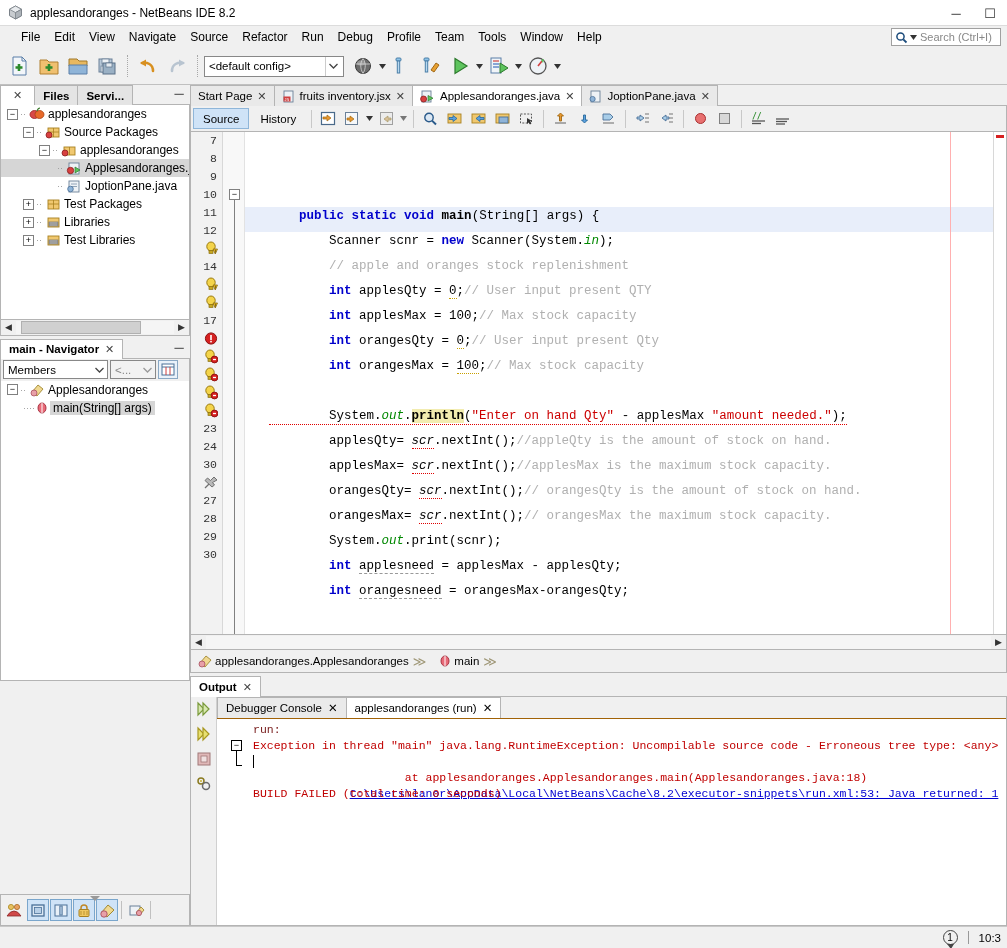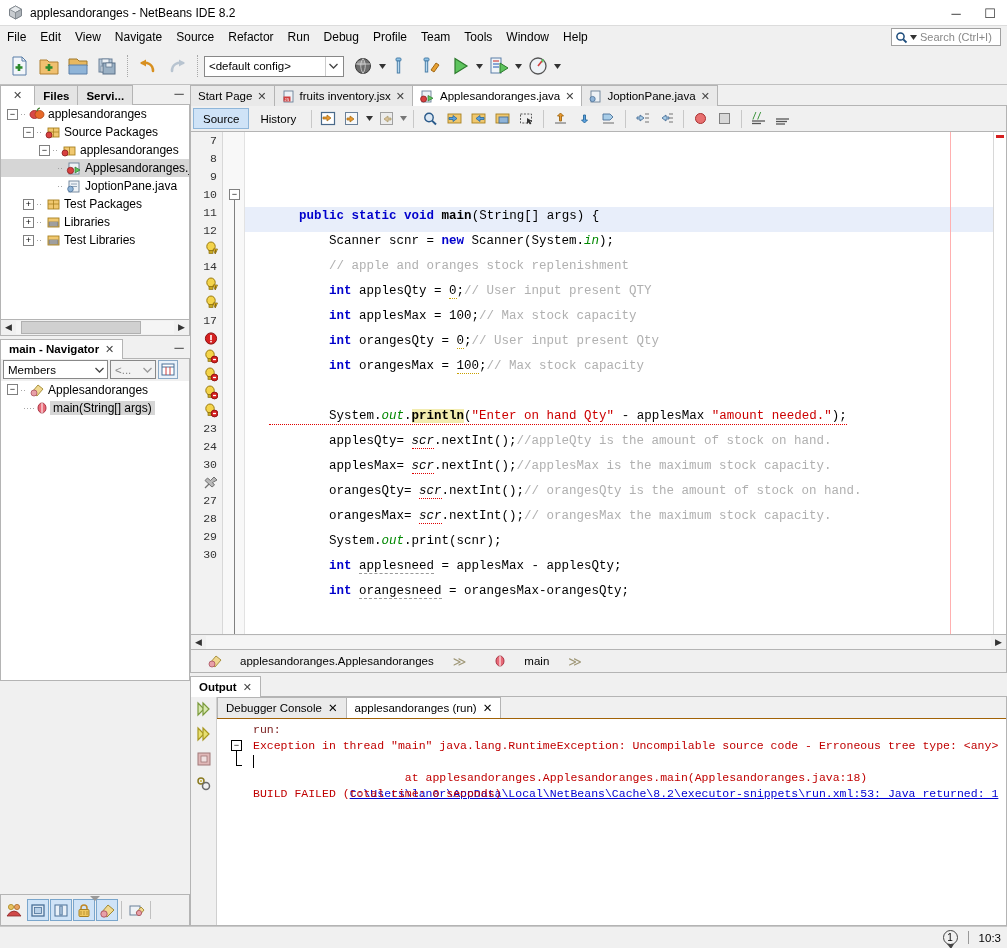--- a/index.html
+++ b/index.html
@@ -22,21 +22,21 @@
     position:relative;
   }
   #titlebar .tb-icon { margin-left:8px; margin-right:7px; display:flex; }
   #titlebar .tb-text { font-size:12px; color:#000; }
   .win-btns { position:absolute; right:0; top:0; height:26px; display:flex; align-items:center; }
   .win-btn { width:34px; height:26px; display:flex; align-items:center; justify-content:center; color:#333; font-size:13px; }
 
   
   #menubar {
     height:22px; background:#f0f0f0; display:flex; align-items:center;
-    padding-left:0; position:relative;
+    padding-left:14px; position:relative;
   }
   #menubar .mi { padding:2px 7px; font-size:12px; color:#000; }
   #searchbox {
     position:absolute; right:6px; top:2px;
     width:110px; height:18px; background:#fff;
     border:1px solid #a0a0a0; display:flex; align-items:center;
     font-size:11px; color:#888;
   }
   #searchbox .sicon { margin:0 2px 0 3px; display:flex; }
 
@@ -149,21 +149,21 @@
   .dashed-ul { border-bottom:1px dashed #999;margin-top:25px; }
   #marginline { position:absolute; top:0; bottom:0; left:705px; width:1px; background:#ffb0b0; }
   .foldline { position:absolute; left:11px; width:1px; background:#808080; }
   .foldbox { position:absolute; left:6px; width:11px; height:11px; border:1px solid #808080;
              background:#fff; display:flex; align-items:center; justify-content:center;
              font-size:9px; line-height:1; }
 
   #edhscroll { height:15px; background:#f0f0f0; border:1px solid #b4b4b4; border-top:none;
                display:flex; align-items:center; }
   #breadcrumb { height:23px; background:#f0f0f0; border:1px solid #b4b4b4; border-top:none;
-                display:flex; align-items:center; padding-left:16px; gap:17px; font-size:11.5px; }
+                display:flex; align-items:center; padding-left:6px; gap:2px; font-size:11.5px; }
   .bc-sep { color:#a09878; font-size:13px; padding:0 2px; }
 
   
   #outputwin { height:250px; display:flex; flex-direction:column; margin-top:3px; }
   #outhdr { height:21px; display:flex; align-items:stretch; }
   #outbody { flex:1; display:flex; border:1px solid #b4b4b4; border-top:none; background:#fff; min-height:0;}
   #outicons { width:26px; background:#f0f0f0; border-right:1px solid #d0d0d0;
               display:flex; flex-direction:column; align-items:center; padding-top:4px; gap:6px; flex:none;}
   #outmain { flex:1; display:flex; flex-direction:column; min-width:0; }
   #outtabs { height:22px; display:flex; align-items:stretch; background:#f0f0f0;

